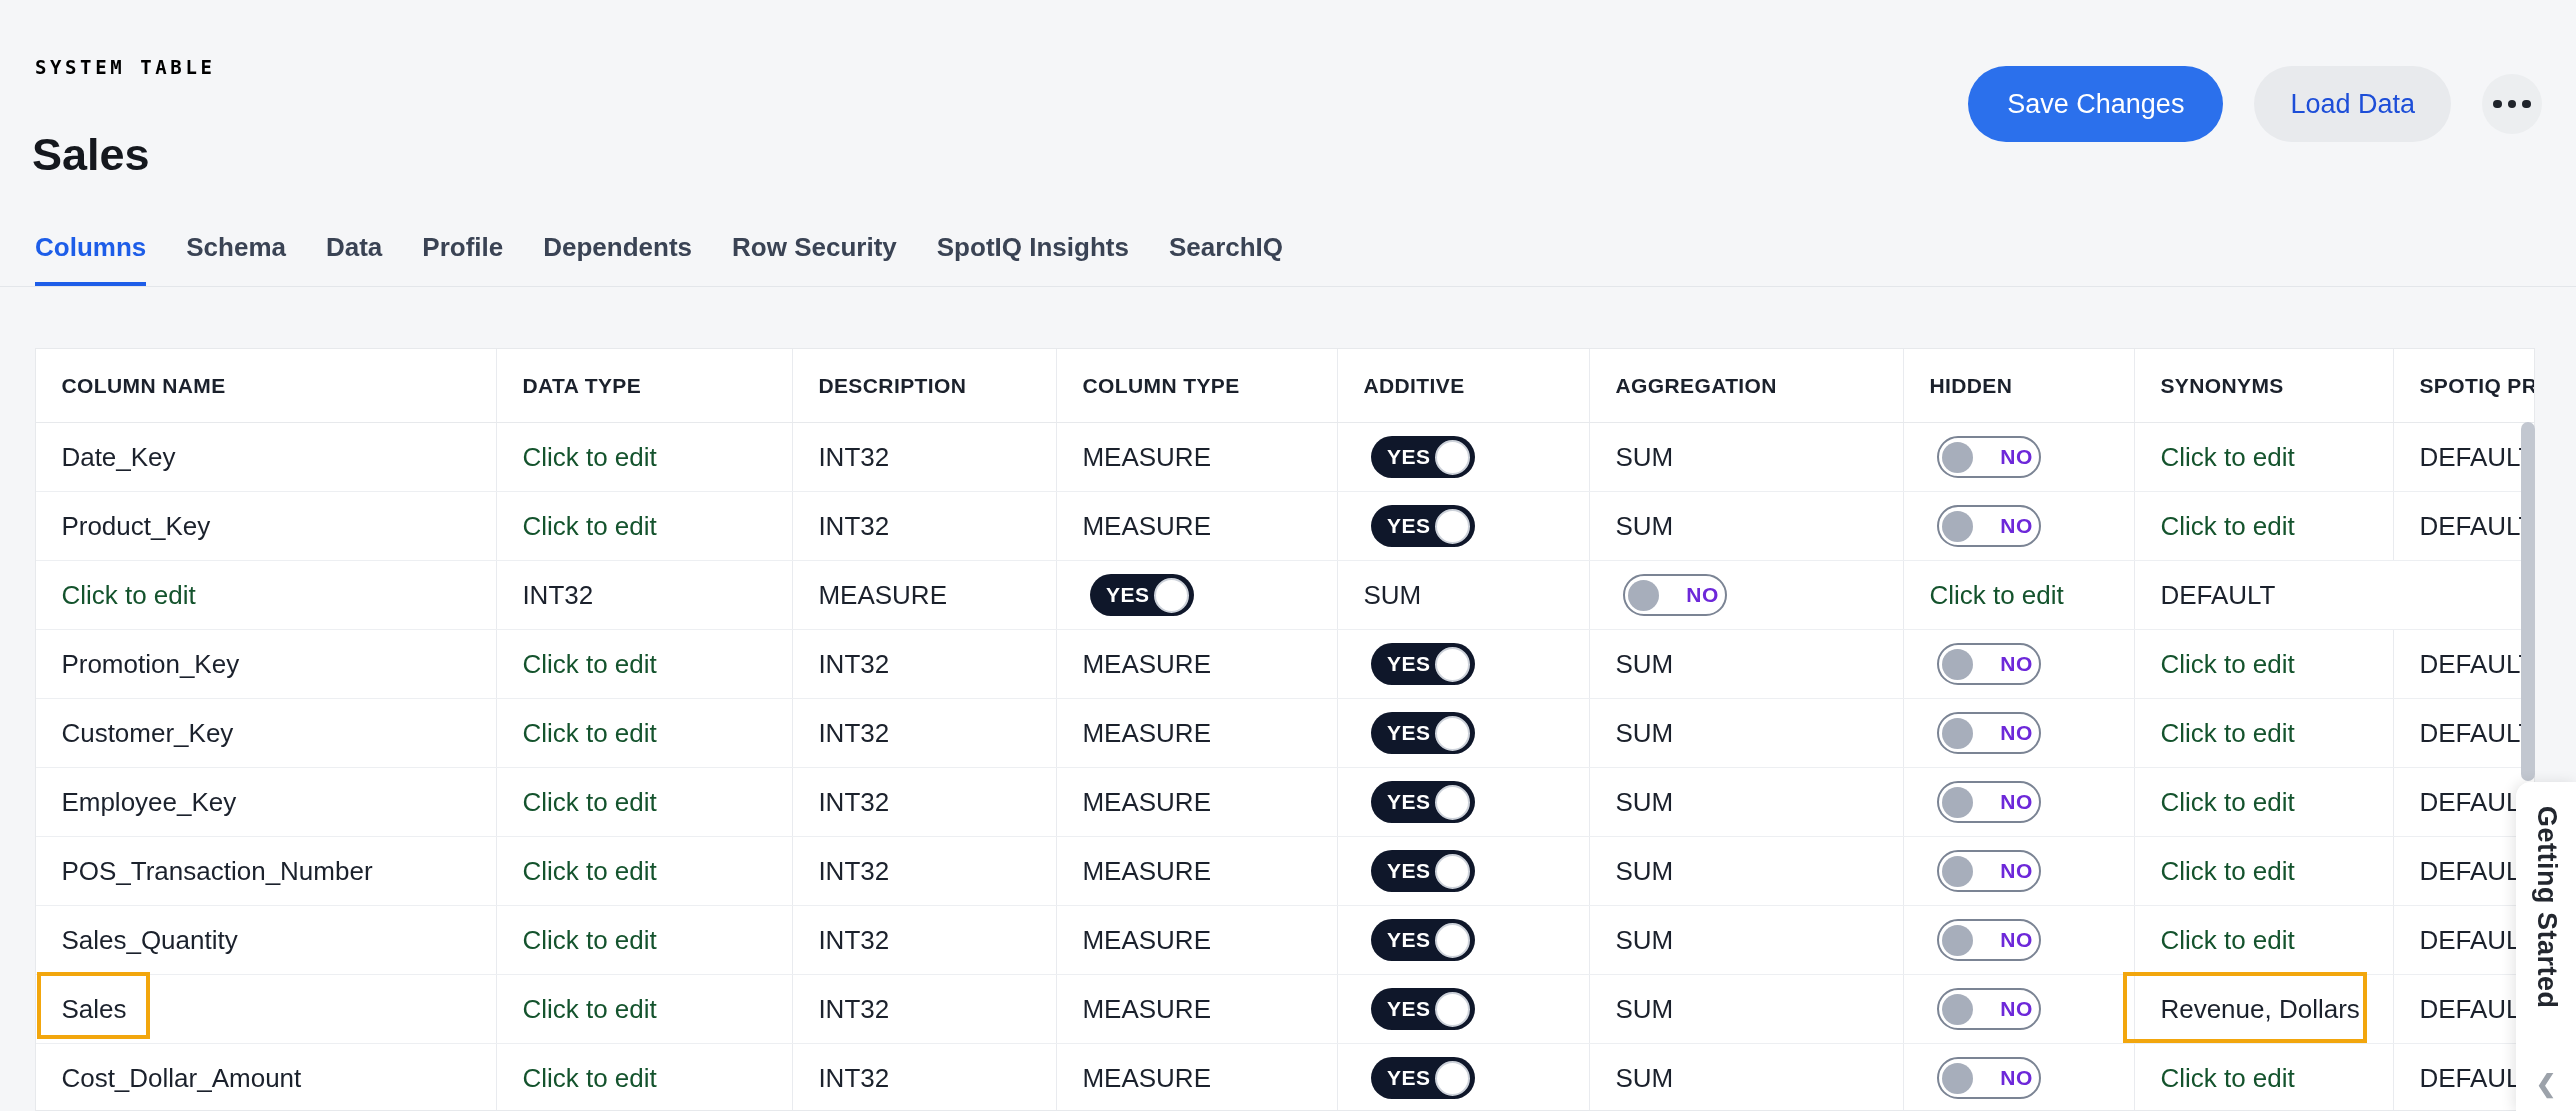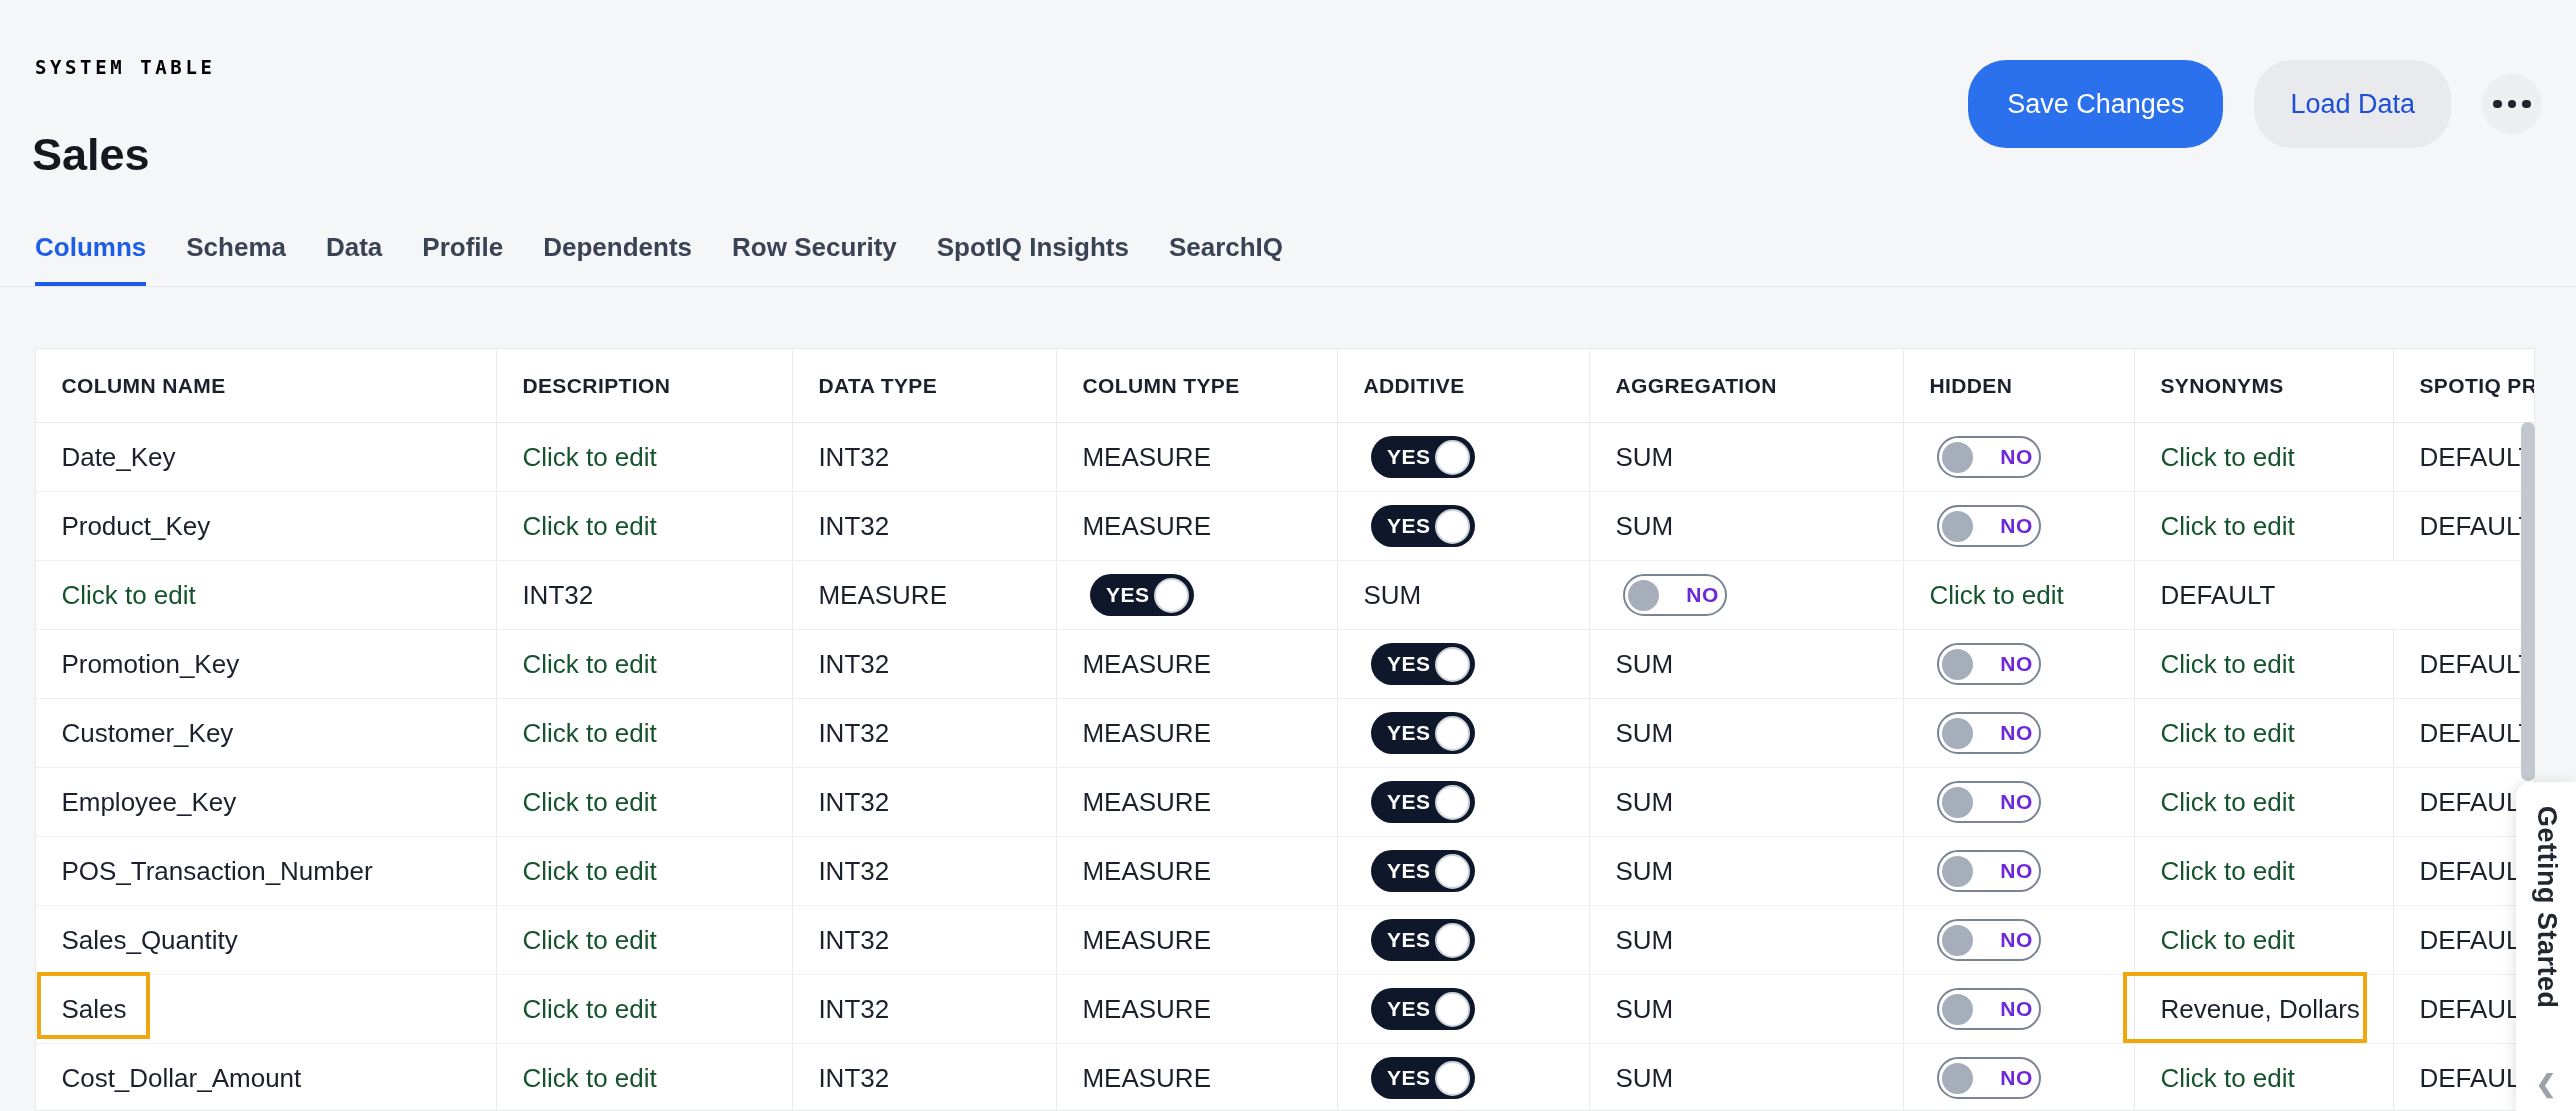--- a/index.html
+++ b/index.html
@@ -5,21 +5,21 @@
   html,body{margin:0;padding:0;}
   body{font-family:"Liberation Sans", sans-serif; background:#F5F6F8;}
   #app{position:relative;width:2576px;height:1111px;background:#F5F6F8;overflow:hidden;}
 
   
   .eyebrow{position:absolute;left:35px;top:56px;font-family:"DejaVu Sans Mono",monospace;
            font-size:19px;font-weight:600;letter-spacing:3.6px;color:#000000;}
   .page-title{position:absolute;left:32px;top:129px;font-size:45px;font-weight:700;color:#15181E;}
 
   .actions{position:absolute;top:66px;right:34px;display:flex;align-items:center;gap:31px;height:76px;}
-  .btn{height:88px;border:none;border-radius:38px;font-family:inherit;font-size:27px;
+  .btn{height:76px;border:none;border-radius:38px;font-family:inherit;font-size:27px;
        display:flex;align-items:center;justify-content:center;cursor:pointer;white-space:nowrap;}
   .btn-primary{background:#2B70EC;color:#FFFFFF;padding:0 39px;}
   .btn-secondary{background:#E8EAED;color:#1d4ed8;padding:0 36px;}
   .btn-more{width:60px;height:60px;border-radius:50%;background:#ECEEF0;border:none;cursor:pointer;
             display:flex;align-items:center;justify-content:center;gap:6.4px;}
   .btn-more .dot{width:8.2px;height:8.2px;border-radius:50%;background:#20242B;}
 
   
   .tabbar{position:absolute;left:35px;top:211px;display:flex;gap:40px;height:76px;}
   .tab{display:flex;align-items:center;height:76px;font-size:26px;font-weight:600;color:#3A4354;
@@ -118,22 +118,22 @@
       <div class="tab">
         <span>SearchIQ</span>
       </div>
 
   </nav>
   <div class="tab-divider"></div>
 
   <div class="table">
     <div class="trow thead">
       <div class="cell">COLUMN NAME</div>
+      <div class="cell">DATA TYPE</div>
       <div class="cell">DESCRIPTION</div>
-      <div class="cell">DATA TYPE</div>
       <div class="cell">COLUMN TYPE</div>
       <div class="cell">ADDITIVE</div>
       <div class="cell">AGGREGATION</div>
       <div class="cell">HIDDEN</div>
       <div class="cell">SYNONYMS</div>
       <div class="cell">SPOTIQ PREFERENCE</div>
     </div>
 
       <div class="trow">
         <div class="cell">

